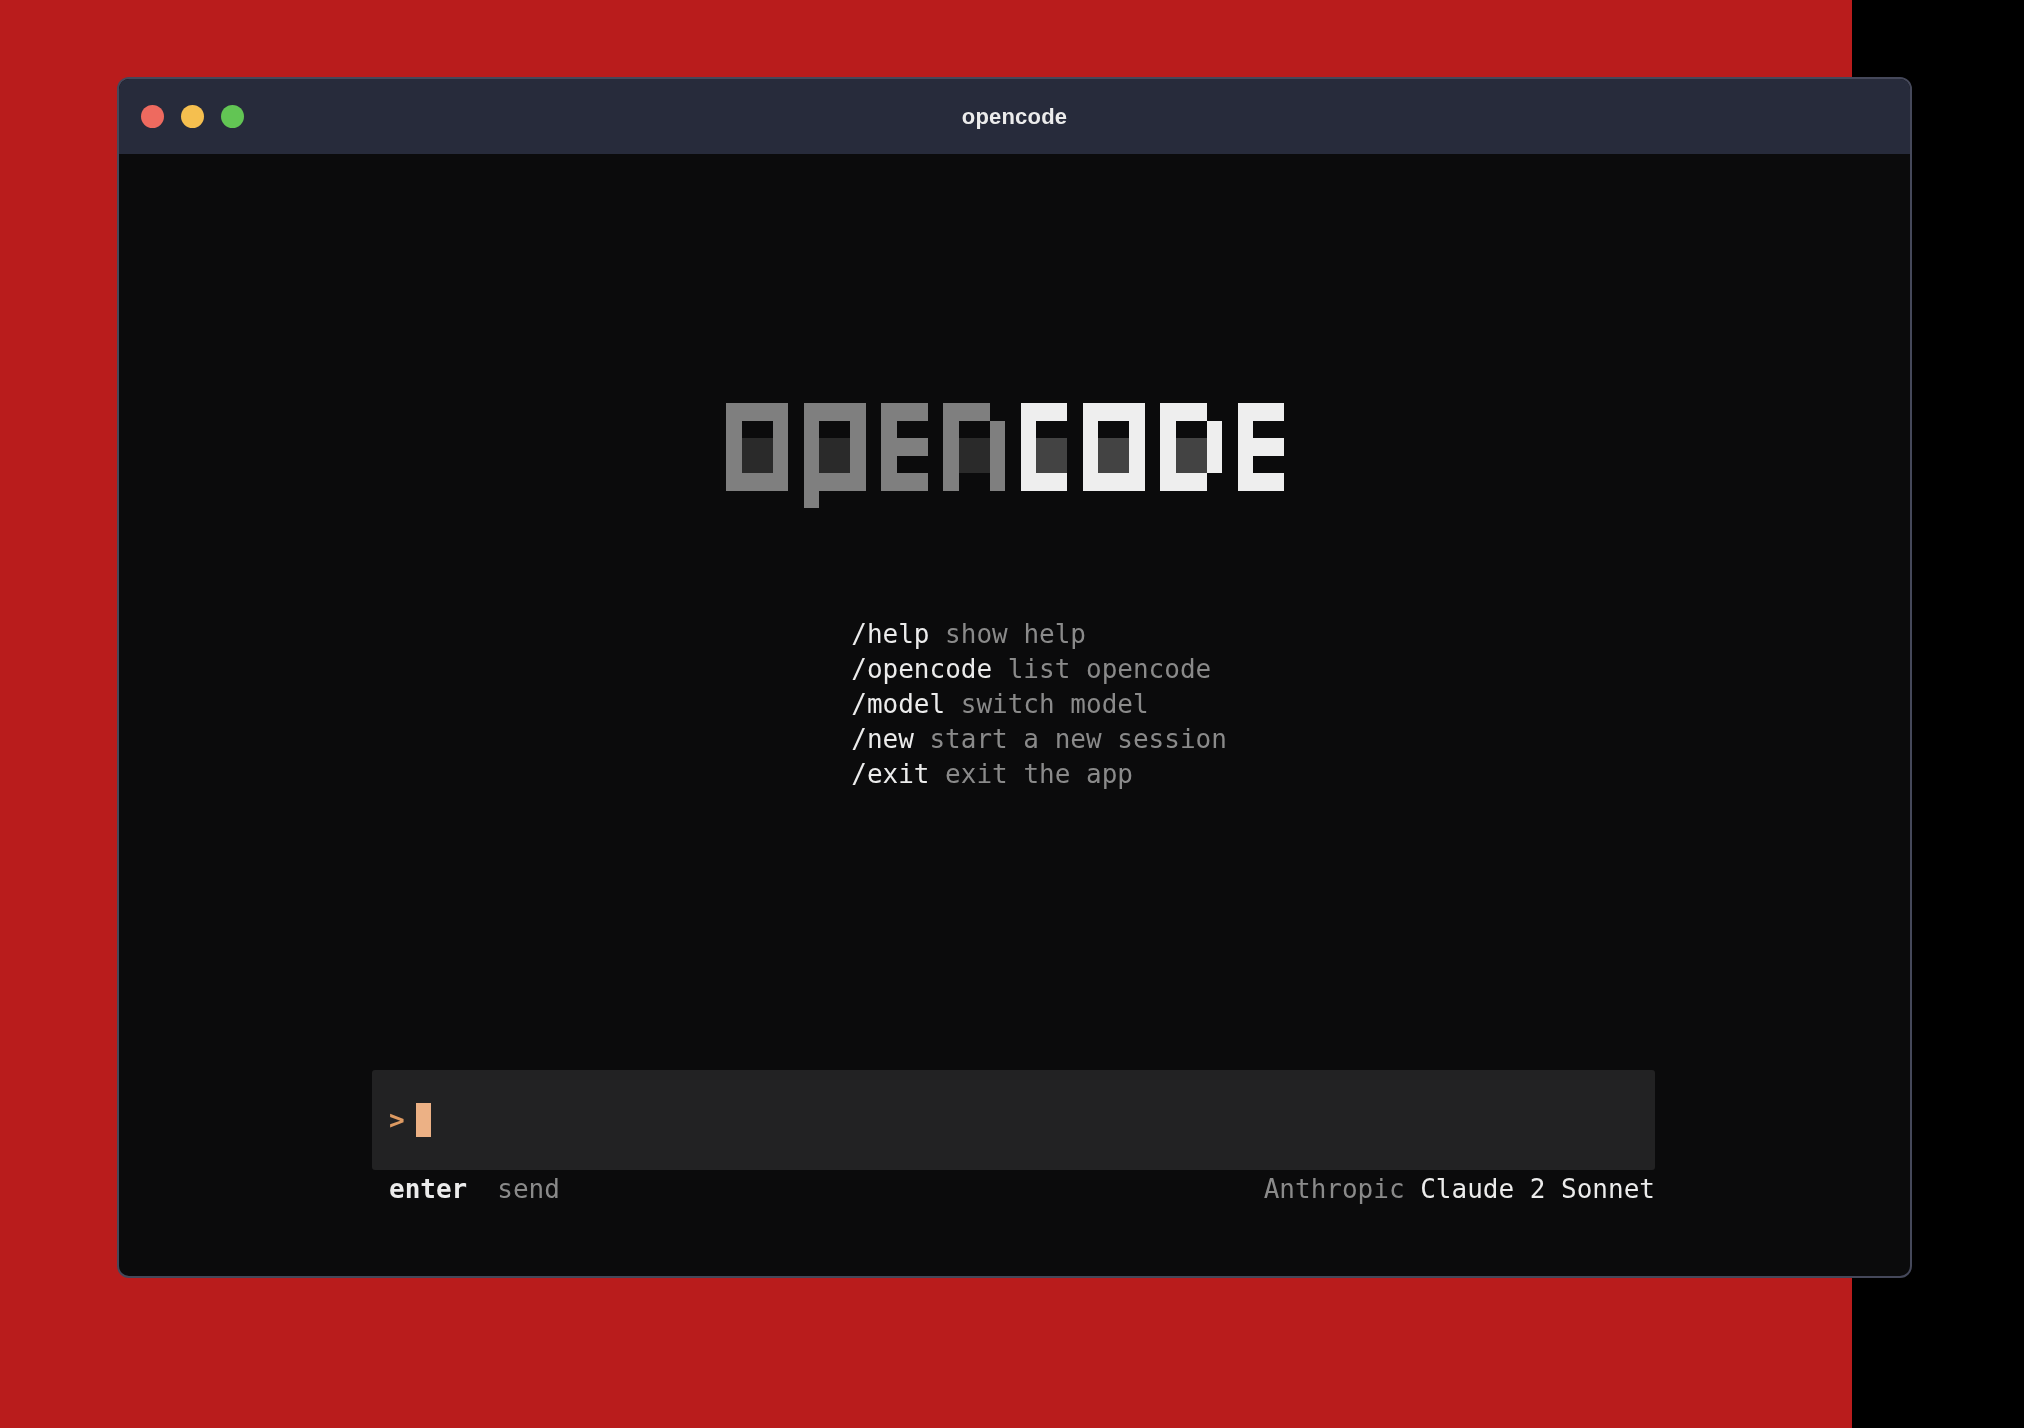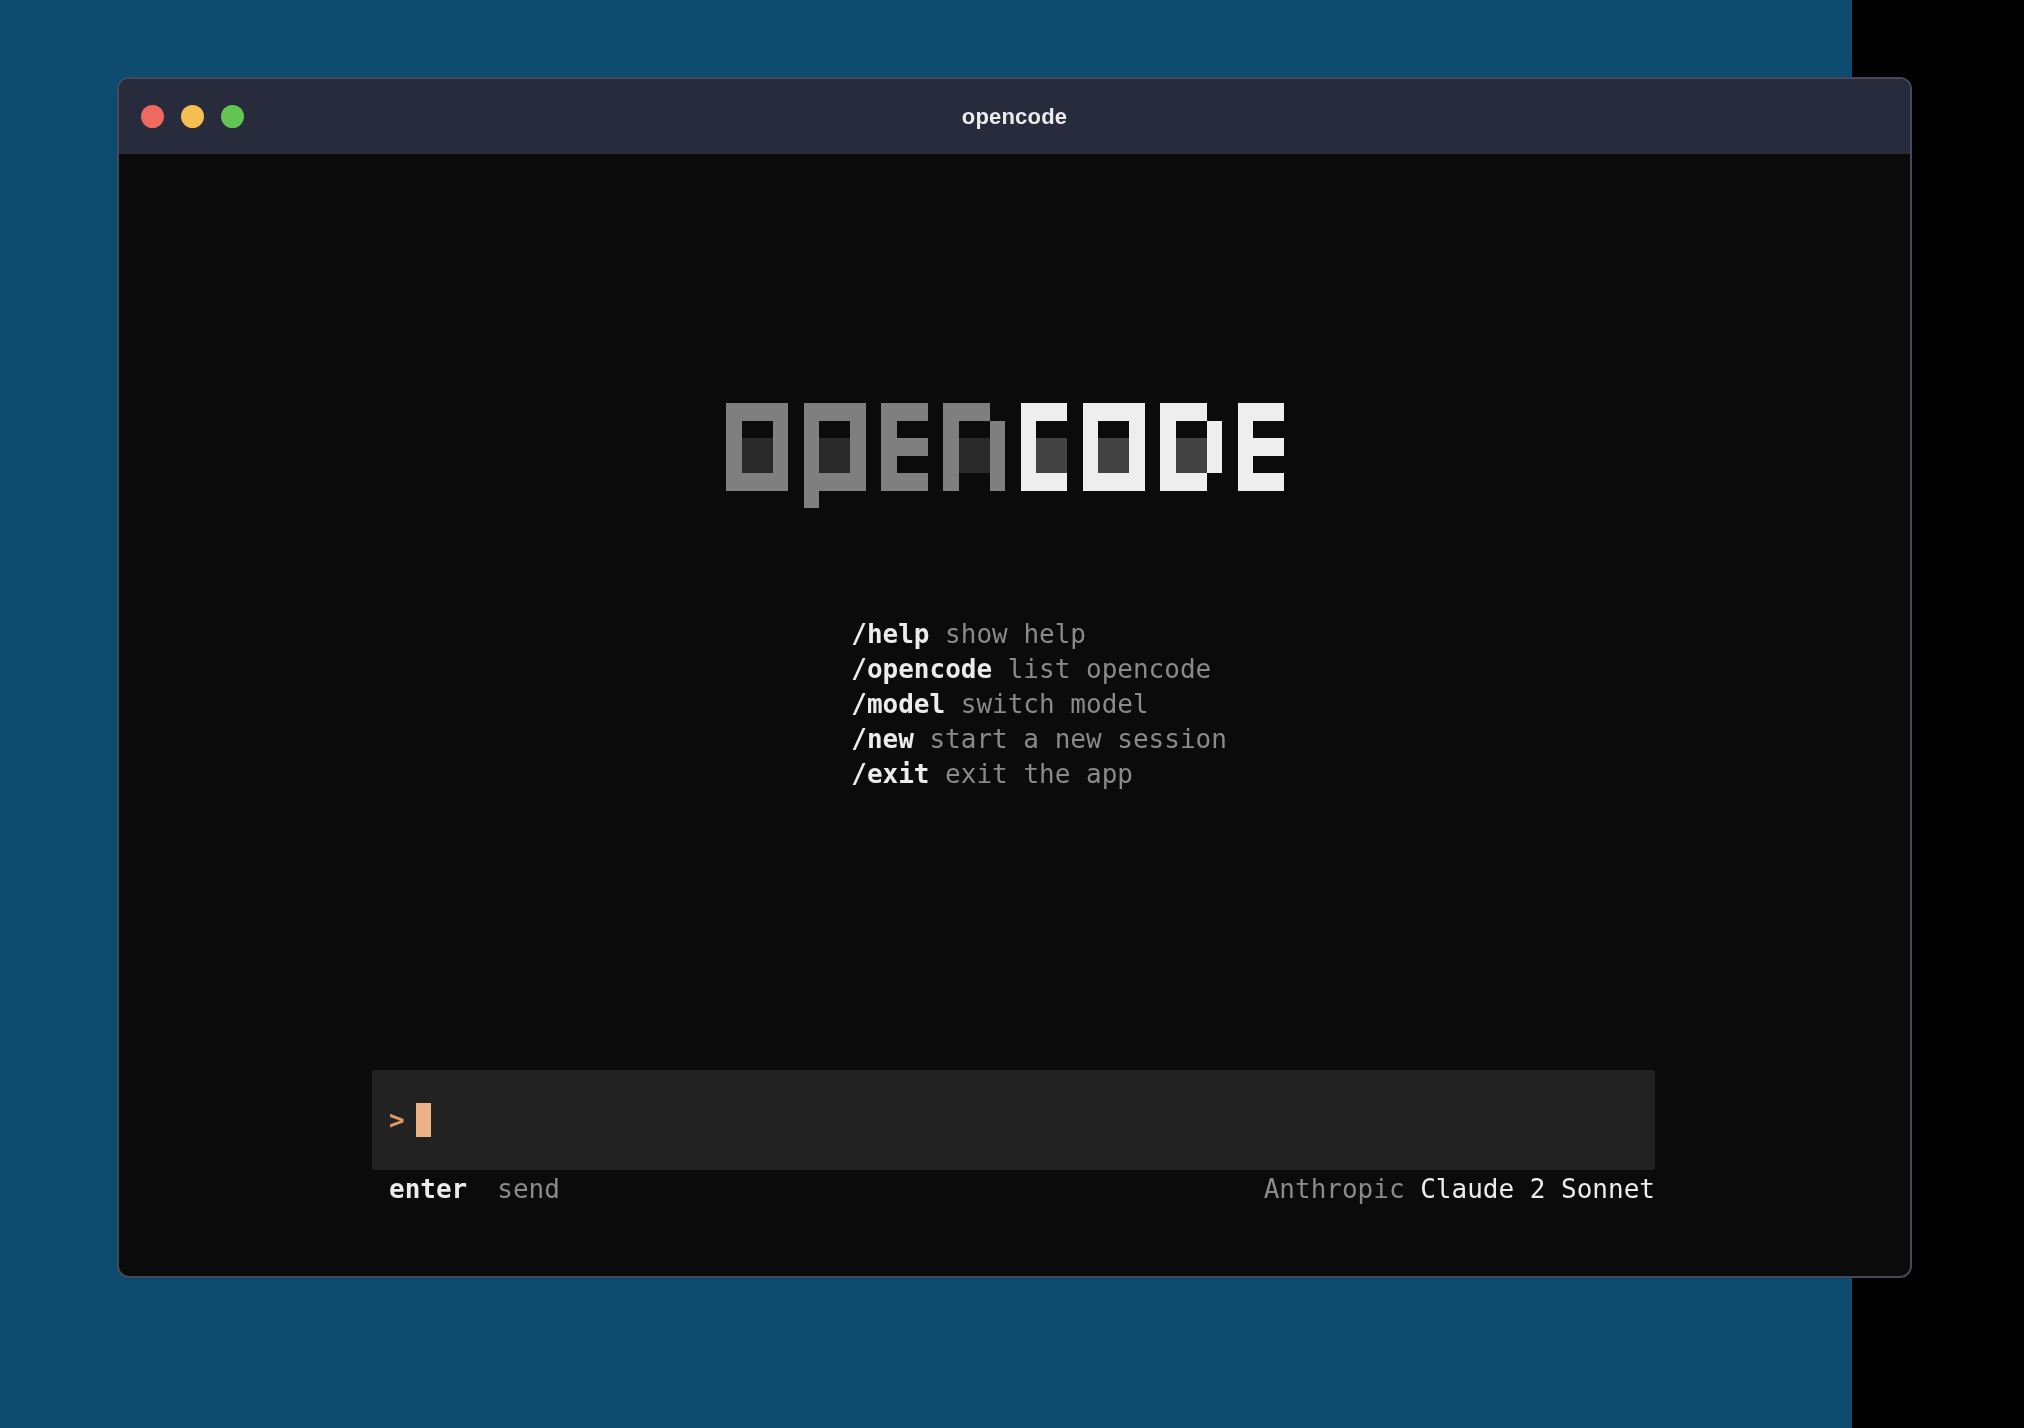--- a/index.html
+++ b/index.html
@@ -2,21 +2,21 @@
 <html style="--titlebar: #272b3b; --window-bg: #0b0b0c; --text-primary: #ececec; --text-muted: #8a8a8a; --accent: #dd9a62; --cursor: #ecb185; --t-red: #ee6a5f; --t-yellow: #f5bf4f; --t-green: #62c554;"><head>
 <meta charset="utf-8">
 <style>
   * { margin: 0; padding: 0; box-sizing: border-box; }
   html, body {
     width: 2024px; height: 1428px;
     background: #000;
     font-family: "DejaVu Sans Mono", "Liberation Mono", monospace;
     overflow: hidden;
   }
-  .desktop { position: relative; width: 1852px; height: 1428px; background: #0c4a6e; }
+  .desktop { position: relative; width: 1852px; height: 1428px; background: #b91c1c; }
 
   .window {
     position: absolute; left: 117px; top: 77px;
     width: 1795px; height: 1201px;
     background: var(--window-bg, #0b0b0c);
     border: 2px solid #45485a;
     border-radius: 12px;
     overflow: hidden;
   }
 
@@ -43,21 +43,21 @@
 
   .version {
     position: absolute; left: 607px; top: 434px; width: 558px;
     text-align: right;
     color: var(--text-muted, #8a8a8a);
     font-size: 26px;
   }
 
   .commands { position: absolute; left: 607px; top: 503px; }
   .cmd-row { height: 35px; line-height: 35px; font-size: 26px; white-space: pre; }
-  .cmd-name { color: var(--text-primary, #ececec); font-weight: 700; }
+  .cmd-name { color: var(--text-primary, #ececec); font-weight: 400; }
   .cmd-desc { color: var(--text-muted, #8a8a8a); margin-left: 15.6px; }
 
   .input-box {
     position: absolute; left: 253px; top: 991px;
     width: 1283px; height: 100px;
     background: #222223;
     border-radius: 3px;
     display: flex; align-items: center;
     padding-left: 17px;
     cursor: text;

